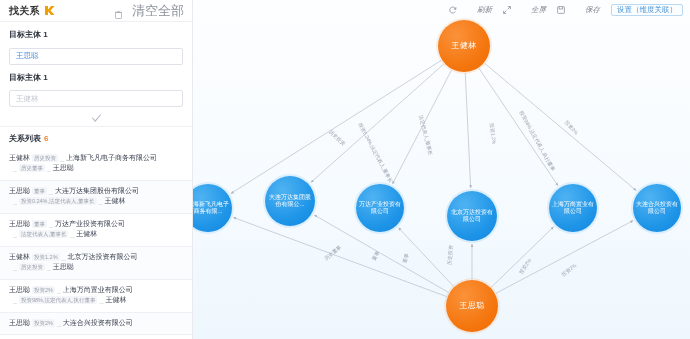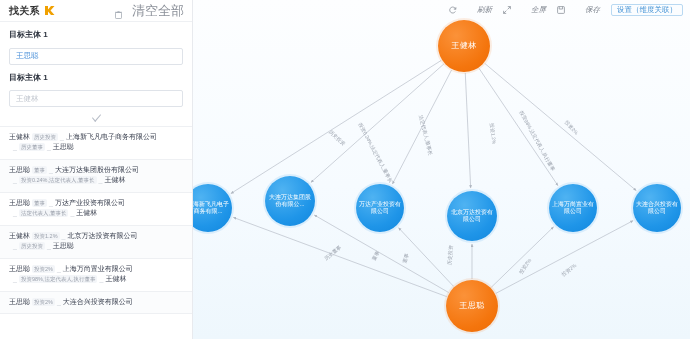--- a/index.html
+++ b/index.html
@@ -176,20 +176,23 @@
       <div class="field-label">目标主体 1</div>
       <input class="field-input placeholder-only" placeholder="王健林" style="">
     </div>
 
     <div class="collapse-row">
       <span class="chevron"></span>
     </div>
 
     <div class="list-sep"></div>
 
+    <div class="list-head">
+      <span>关系列表</span><span class="list-count">6</span>
+    </div>
 
     <div class="rel-list">
         <div class="rel-item">
           <div class="rel-line">
             <span class="rel-ent">王健林</span>
             <span class="rel-rel">历史投资</span>
             <span class="rel-dash">_</span>
             <span class="rel-ent">上海新飞凡电子商务有限公司</span>
           </div>
           <div class="rel-line rel-line2">

